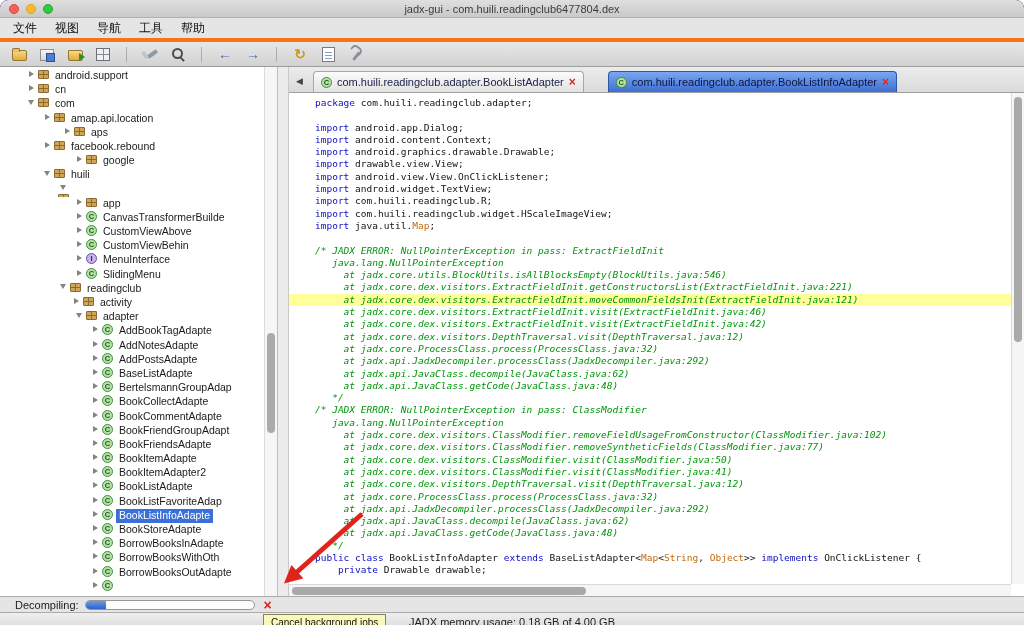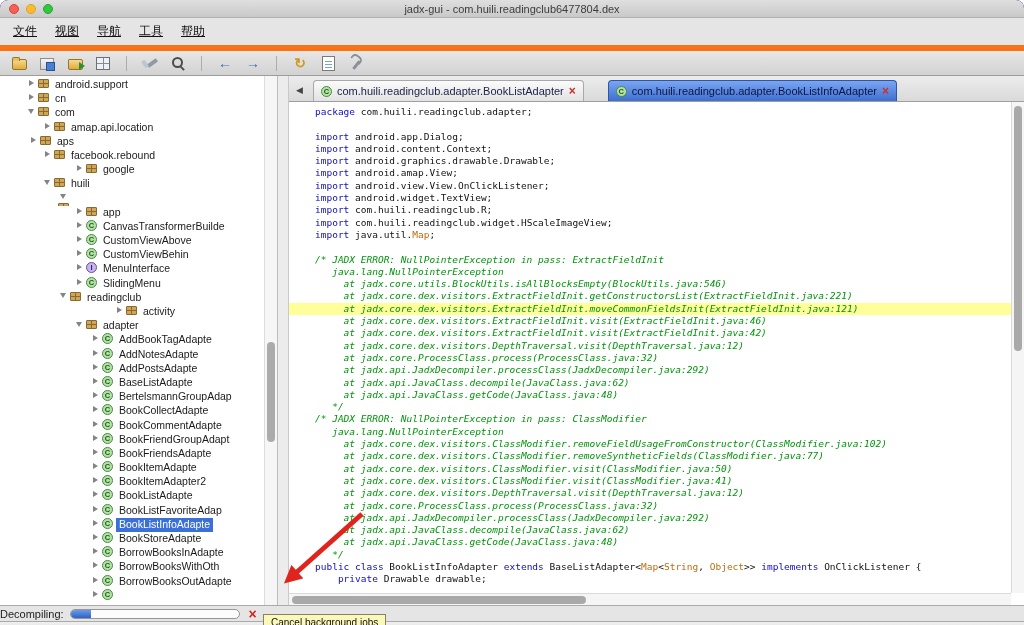--- a/index.html
+++ b/index.html
@@ -9,21 +9,21 @@
   
   .titlebar { position:relative; height:18px; background:linear-gradient(#dfdfdf,#c9c9c9); border-bottom:1px solid #b2b2b2; border-radius:8px 8px 0 0; display:flex; align-items:center; }
   .lights { position:absolute; left:9px; top:4px; display:flex; gap:7px; }
   .light { width:10px; height:10px; border-radius:50%; display:inline-block; }
   .light.red { background:#f95f56; border:1px solid #d8453c; }
   .light.yellow { background:#fcbb2f; border:1px solid #dda023; }
   .light.green { background:#2fc840; border:1px solid #27a532; }
   .wtitle { width:100%; text-align:center; font-size:11px; color:#3c3c3c; }
 
   
-  .menubar { height:33px; background:#e5e5e5; border-bottom:6px solid #f97316; display:flex; align-items:center; padding-left:4px; font-size:12px; color:#111;text-decoration:underline; }
+  .menubar { height:24px; background:#e5e5e5; border-bottom:4px solid #f97316; display:flex; align-items:center; padding-left:4px; font-size:12px; color:#111; }
   .menu-item { padding:0 9px; }
 
   
   .toolbar { height:25px; background:linear-gradient(#e7e7e7,#d2d2d2); border-bottom:1px solid #9d9d9d; display:flex; align-items:center; padding-left:5px; }
   .tb { width:24px; height:21px; border:none; background:transparent; display:flex; align-items:center; justify-content:center; margin:0 2px; }
   .tb-sep { width:1px; height:15px; background:#adadad; margin:0 9px; }
   .ic { position:relative; width:16px; height:16px; display:flex; align-items:center; justify-content:center; }
   .ic.glyph { font-size:14px; font-weight:bold; color:#3f6db0; }
   .ic-sync.glyph { color:#cf9a1d; }
   .ic-open-file::before, .ic-export-gradle::before { content:""; width:13px; height:9px; background:linear-gradient(#f6d98e,#e2ab3b); border:1px solid #96752c; border-radius:1px 2px 2px 2px; margin-top:3px; }
@@ -75,21 +75,21 @@
   .tk-k { color:#0d0dc2; }
   .tk-p { color:#121212; }
   .tk-c { color:#00950a; font-style:italic; }
   .tk-y { color:#c06a12; }
   .hscroll { position:absolute; left:0; right:13px; bottom:0; height:12px; background:#f5f5f5; border-top:1px solid #dadada; }
   .hscroll .thumb { position:absolute; left:3px; top:2px; width:294px; height:8px; background:#a9a9a9; border-radius:4px; }
   .edit-vscroll { position:absolute; right:0; top:0; bottom:12px; width:13px; background:#f5f5f5; border-left:1px solid #dadada; }
   .edit-vscroll .thumb { position:absolute; left:2px; top:4px; width:8px; height:245px; background:#a9a9a9; border-radius:4px; }
 
   
-  .progress-strip { height:16px; background:#e5e5e5; border-top:1px solid #ababab; display:flex; align-items:center; font-size:11px; color:#1c1c1c; padding-left:0; }
+  .progress-strip { height:16px; background:#e5e5e5; border-top:1px solid #ababab; display:flex; align-items:center; font-size:11px; color:#1c1c1c; padding-left:15px; }
   .pbar { position:relative; width:170px; height:10px; border:1px solid #969696; border-radius:5px; background:#fcfcfc; margin-left:6px; overflow:hidden; }
   .pfill { position:absolute; left:0; top:0; bottom:0; background:linear-gradient(#6a9bea,#2f62c4); }
   .ptext { position:absolute; width:100%; top:0; line-height:9px; text-align:center; font-size:13px; color:#222;margin-top:9px; }
   .pcancel { color:#d4251c; font-weight:bold; font-size:14px; line-height:1; margin-left:9px; }
   .membar { height:18px; background:linear-gradient(#efefef,#d8d8d8); border-top:1px solid #aaa; display:flex; align-items:center; justify-content:center; font-size:11px; color:#222; }
 
   
   .tooltip { position:absolute; left:263px; top:614px; background:#fbf8bc; border:1px solid #84845e; padding:2px 7px 4px 7px; font-size:10px; color:#111; z-index:95; white-space:nowrap; }
   .arrow-overlay { position:absolute; left:0; top:0; width:1024px; height:625px; pointer-events:none; z-index:90; }
 </style>
@@ -170,21 +170,21 @@
           <div class="trow" style="padding-left: 26px;">
             <span class="arr down"></span>
             <span class="nicon package"></span>
             <span class="tlabel">com</span>
           </div>
           <div class="trow" style="padding-left: 42px;">
             <span class="arr right"></span>
             <span class="nicon package"></span>
             <span class="tlabel">amap.api.location</span>
           </div>
-          <div class="trow" style="padding-left: 28px;">
+          <div class="trow" style="padding-left: 62px;">
             <span class="arr right"></span>
             <span class="nicon package"></span>
             <span class="tlabel">aps</span>
           </div>
           <div class="trow" style="padding-left: 42px;">
             <span class="arr right"></span>
             <span class="nicon package"></span>
             <span class="tlabel">facebook.rebound</span>
           </div>
           <div class="trow" style="padding-left: 42px; margin-left: 32px;">
@@ -230,21 +230,21 @@
           <div class="trow" style="padding-left: 74px;">
             <span class="arr right"></span>
             <span class="nicon class">C</span>
             <span class="tlabel">SlidingMenu</span>
           </div>
           <div class="trow" style="padding-left: 58px;">
             <span class="arr down"></span>
             <span class="nicon package"></span>
             <span class="tlabel">readingclub</span>
           </div>
-          <div class="trow" style="padding-left: 114px;">
+          <div class="trow" style="padding-left: 71px;">
             <span class="arr right"></span>
             <span class="nicon package"></span>
             <span class="tlabel">activity</span>
           </div>
           <div class="trow" style="padding-left: 74px;">
             <span class="arr down"></span>
             <span class="nicon package"></span>
             <span class="tlabel">adapter</span>
           </div>
           <div class="trow" style="padding-left: 90px;">
@@ -364,21 +364,21 @@
             </div>
           </div>
       </div>
       <div class="code-area">
         <div class="code-lines">
             <div class="cline"><span class="tk-k">package </span><span class="tk-p">com.huili.readingclub.adapter;</span></div>
             <div class="cline">&nbsp;</div>
             <div class="cline"><span class="tk-k">import </span><span class="tk-p">android.app.Dialog;</span></div>
             <div class="cline"><span class="tk-k">import </span><span class="tk-p">android.content.Context;</span></div>
             <div class="cline"><span class="tk-k">import </span><span class="tk-p">android.graphics.drawable.Drawable;</span></div>
-            <div class="cline"><span class="tk-k">import </span><span class="tk-p">android.amap.View;</span></div>
+            <div class="cline"><span class="tk-k">import </span><span class="tk-p">drawable.view.View;</span></div>
             <div class="cline"><span class="tk-k">import </span><span class="tk-p">android.view.View.OnClickListener;</span></div>
             <div class="cline"><span class="tk-k">import </span><span class="tk-p">android.widget.TextView;</span></div>
             <div class="cline"><span class="tk-k">import </span><span class="tk-p">com.huili.readingclub.R;</span></div>
             <div class="cline"><span class="tk-k">import </span><span class="tk-p">com.huili.readingclub.widget.HScaleImageView;</span></div>
             <div class="cline"><span class="tk-k">import </span><span class="tk-p">java.util.</span><span class="tk-y">Map</span><span class="tk-p">;</span></div>
             <div class="cline">&nbsp;</div>
             <div class="cline"><span class="tk-c">/* JADX ERROR: NullPointerException in pass: ExtractFieldInit</span></div>
             <div class="cline"><span class="tk-c">   java.lang.NullPointerException</span></div>
             <div class="cline"><span class="tk-c">     at jadx.core.utils.BlockUtils.isAllBlocksEmpty(BlockUtils.java:546)</span></div>
             <div class="cline"><span class="tk-c">     at jadx.core.dex.visitors.ExtractFieldInit.getConstructorsList(ExtractFieldInit.java:221)</span></div>

